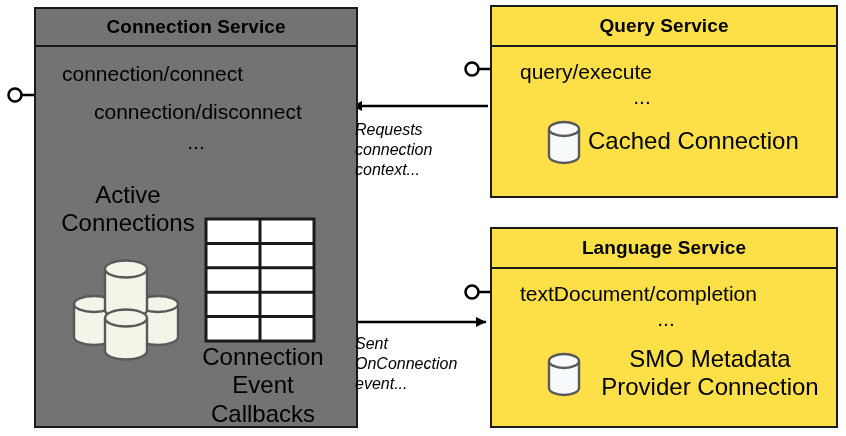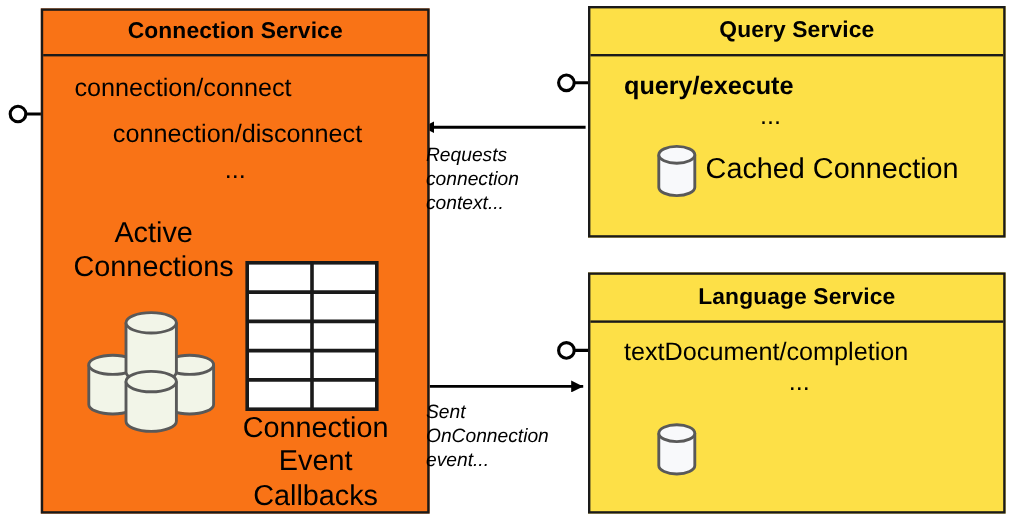--- a/index.html
+++ b/index.html
@@ -23,21 +23,21 @@
     top: 0;
     width: 846px;
     height: 436px;
   }
   .uml-box {
     position: absolute;
     box-sizing: border-box;
     border: 2px solid #1a1a1a;
   }
   .uml-box.conn {
-    background: #f97316;
+    background: #737373;
   }
   .uml-box.plain {
     background: #fde047;
   }
   .box-header {
     box-sizing: border-box;
     border-bottom: 2px solid #1a1a1a;
     display: flex;
     align-items: center;
     justify-content: center;
@@ -178,21 +178,21 @@
 
     </div>
   </div>
 
   <div class="uml-box plain" style="left:490px; top:5px; width:348px; height:193px;">
 
     <div class="box-header" style="height:40px;">Query Service</div>
 
     <div class="box-body" style="height:153px;">
 
-      <div class="op-line" style="left:28px; top:13px;font-weight:bold;">query/execute</div>
+      <div class="op-line" style="left:28px; top:13px;">query/execute</div>
 
       <div class="ellipsis" style="left:0; top:38px; width:300px;">...</div>
 
       <svg class="icon-abs" style="left:54px; top:72px; width:36px; height:48px;" viewBox="0 0 36 48">
         <g stroke="#595959" stroke-width="2.4" fill="#f8f9fb">
           <path d="M3,10 L3,37 A15,7 0 0 0 33,37 L33,10"></path>
           <ellipse cx="18" cy="10" rx="15" ry="7"></ellipse>
         </g>
       </svg>
 
@@ -211,20 +211,22 @@
 
       <div class="ellipsis" style="left:0; top:38px; width:348px;">...</div>
 
       <svg class="icon-abs" style="left:54px; top:82px; width:36px; height:48px;" viewBox="0 0 36 48">
         <g stroke="#595959" stroke-width="2.4" fill="#f8f9fb">
           <path d="M3,10 L3,37 A15,7 0 0 0 33,37 L33,10"></path>
           <ellipse cx="18" cy="10" rx="15" ry="7"></ellipse>
         </g>
       </svg>
 
+      <div class="caption" style="left:96px; top:76px; width:244px;">SMO Metadata
+Provider Connection</div>
 
     </div>
   </div>
 
   <div class="edge-label" style="left:355px; top:120px; width:134px;">Requests
 connection
 context...</div>
 
   <div class="edge-label" style="left:355px; top:334px; width:134px;">Sent
 OnConnection

